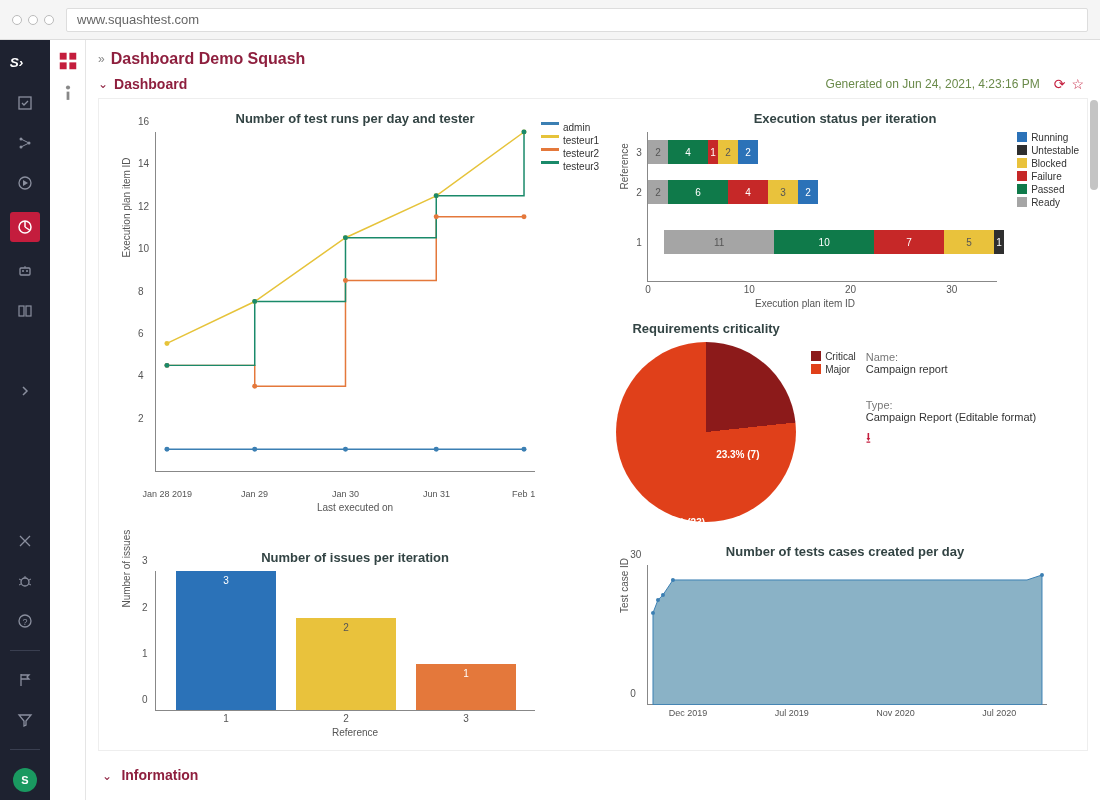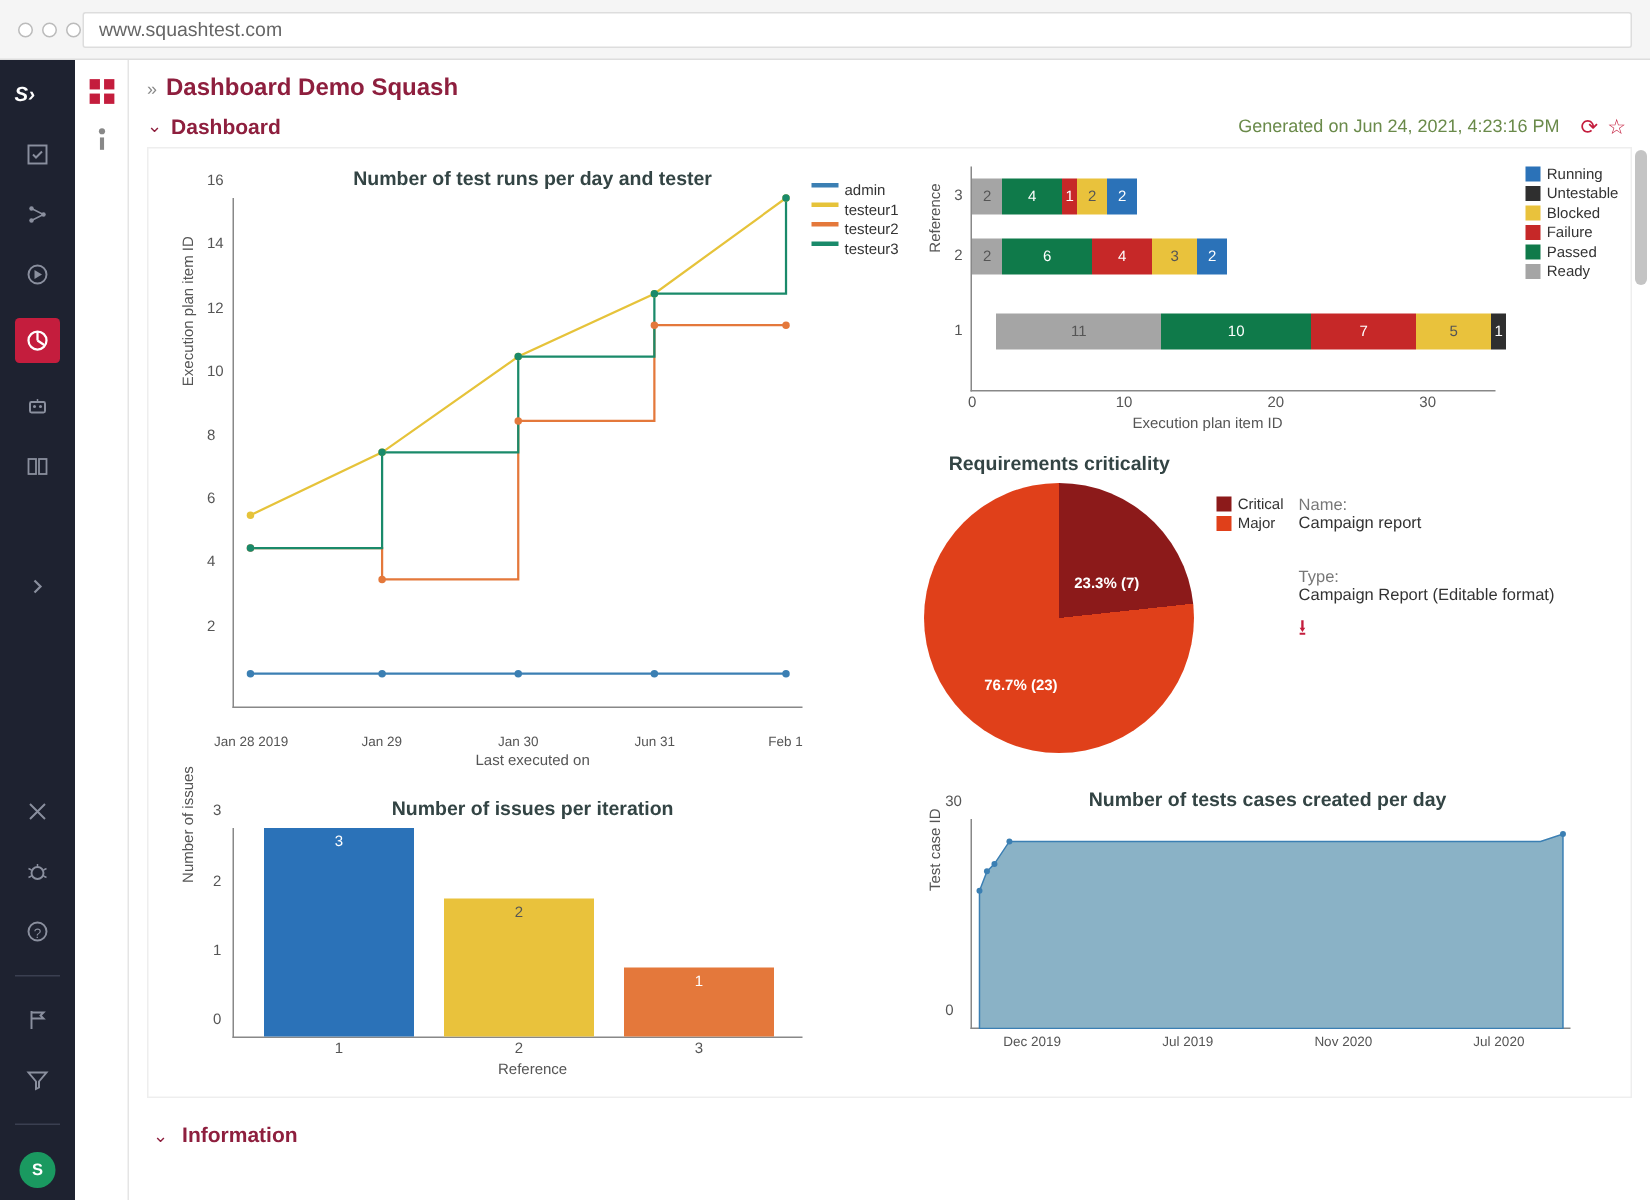--- a/index.html
+++ b/index.html
@@ -1,17 +1,17 @@
 <!DOCTYPE html>
 <html><head>
 <meta charset="utf-8">
 <style>
 * { box-sizing: border-box; margin: 0; padding: 0; }
 body { font-family: -apple-system, BlinkMacSystemFont, "Segoe UI", Arial, sans-serif; font-size: 12px; color: #333; background: #fff; }
-.browser-chrome { height: 40px; background: #f5f5f5; border-bottom: 1px solid #ddd; display: flex; align-items: center; padding: 16px 12px; gap: 1px; }
+.browser-chrome { height: 40px; background: #f5f5f5; border-bottom: 1px solid #ddd; display: flex; align-items: center; padding: 16px 12px; gap: 12px; }
 .window-dots { display: flex; gap: 6px; }
 .dot { width: 10px; height: 10px; border: 1px solid #bbb; border-radius: 50%; background: #fff; }
 .url-bar { flex: 1; height: 24px; background: #fff; border: 1px solid #ddd; border-radius: 2px; padding: 0 10px; display: flex; align-items: center; font-size: 13px; color: #666; }
 .app { display: flex; height: 760px; }
 .sidebar { width: 50px; background: #1e2230; display: flex; flex-direction: column; align-items: center; padding-top: 10px; gap: 18px; }
 .logo { width: 34px; height: 24px; display: flex; align-items: center; justify-content: center; }
 .nav-icon { width: 22px; height: 22px; display: flex; align-items: center; justify-content: center; color: #8a8f9e; cursor: pointer; }
 .nav-icon.active { background: #c41d3d; border-radius: 3px; padding: 4px; color: #fff; width: 30px; height: 30px; }
 .nav-icon svg { width: 16px; height: 16px; }
 .sidebar .spacer { flex: 1; }
@@ -48,21 +48,21 @@
 .c2 { display:flex; }
 .c2-plot { position: relative; width: 350px; height: 150px; border-left: 1px solid #888; border-bottom: 1px solid #888; margin-left: 36px; }
 .c2-bar { position: absolute; height: 24px; display: flex; }
 .c2-seg { height: 100%; color: #fff; font-size: 10px; display: flex; align-items: center; justify-content: center; }
 .c2-ylabel { position: absolute; left: -12px; font-size: 10px; color: #555; transform: translateY(-50%); }
 .c2-xtick { position: absolute; bottom: -14px; font-size: 10px; color: #555; transform: translateX(-50%); }
 
 .c3 { display:flex; gap: 10px; }
 .pie-wrap { position: relative; width: 190px; height: 190px; }
 .pie { width: 180px; height: 180px; border-radius: 50%; background: conic-gradient(#8c1a1a 0deg 83.9deg, #e0401a 83.9deg 360deg); margin: 5px; position: relative; }
-.pie-label { position: absolute; color: #fff; font-size: 10px; font-weight: 600; }
+.pie-label { position: absolute; color: #fff; font-size: 10px; font-weight: 600; margin-top: 45px; }
 .c3-info { font-size: 11px; color: #333; }
 .c3-info .lbl { color: #777; }
 .dl-icon { color: #c41d3d; font-size: 15px; margin-top: 4px; display: inline-block; }
 
 .c4 { margin-top: 6px; }
 .c4-plot { position: relative; width: 380px; height: 140px; border-left: 1px solid #888; border-bottom: 1px solid #888; margin-left: 44px; }
 .c4-bar { position: absolute; bottom: 0; color: #fff; text-align: center; font-size: 10px; }
 .c4-ytick { position: absolute; left: -14px; font-size: 10px; color: #555; transform: translateY(-50%); }
 .c4-xtick { position: absolute; bottom: -14px; font-size: 10px; color: #555; transform: translateX(-50%); }
 
@@ -275,20 +275,21 @@
             <div class="legend-row">
                 <span class="legend-sw" style="background:#1a8a6a"></span>
                 <span>testeur3</span>
               </div>
           </div>
         </div>
         <div class="axis-label-x" style="margin-top:30px">Last executed on</div>
       </div>
 
       <div class="chart-box">
+        <div class="chart-title">Execution status per iteration</div>
         <div class="c2">
           <div class="c2-plot">
             <span class="axis-label-y" style="left:-24px;top:75px">Reference</span>
             <span class="c2-ylabel" style="top:20px">3</span>
             <span class="c2-ylabel" style="top:60px">2</span>
             <span class="c2-ylabel" style="top:110px">1</span>
             <span class="c2-xtick" style="left:0">0</span>
             <span class="c2-xtick" style="left:29%">10</span>
             <span class="c2-xtick" style="left:58%">20</span>
             <span class="c2-xtick" style="left:87%">30</span>

